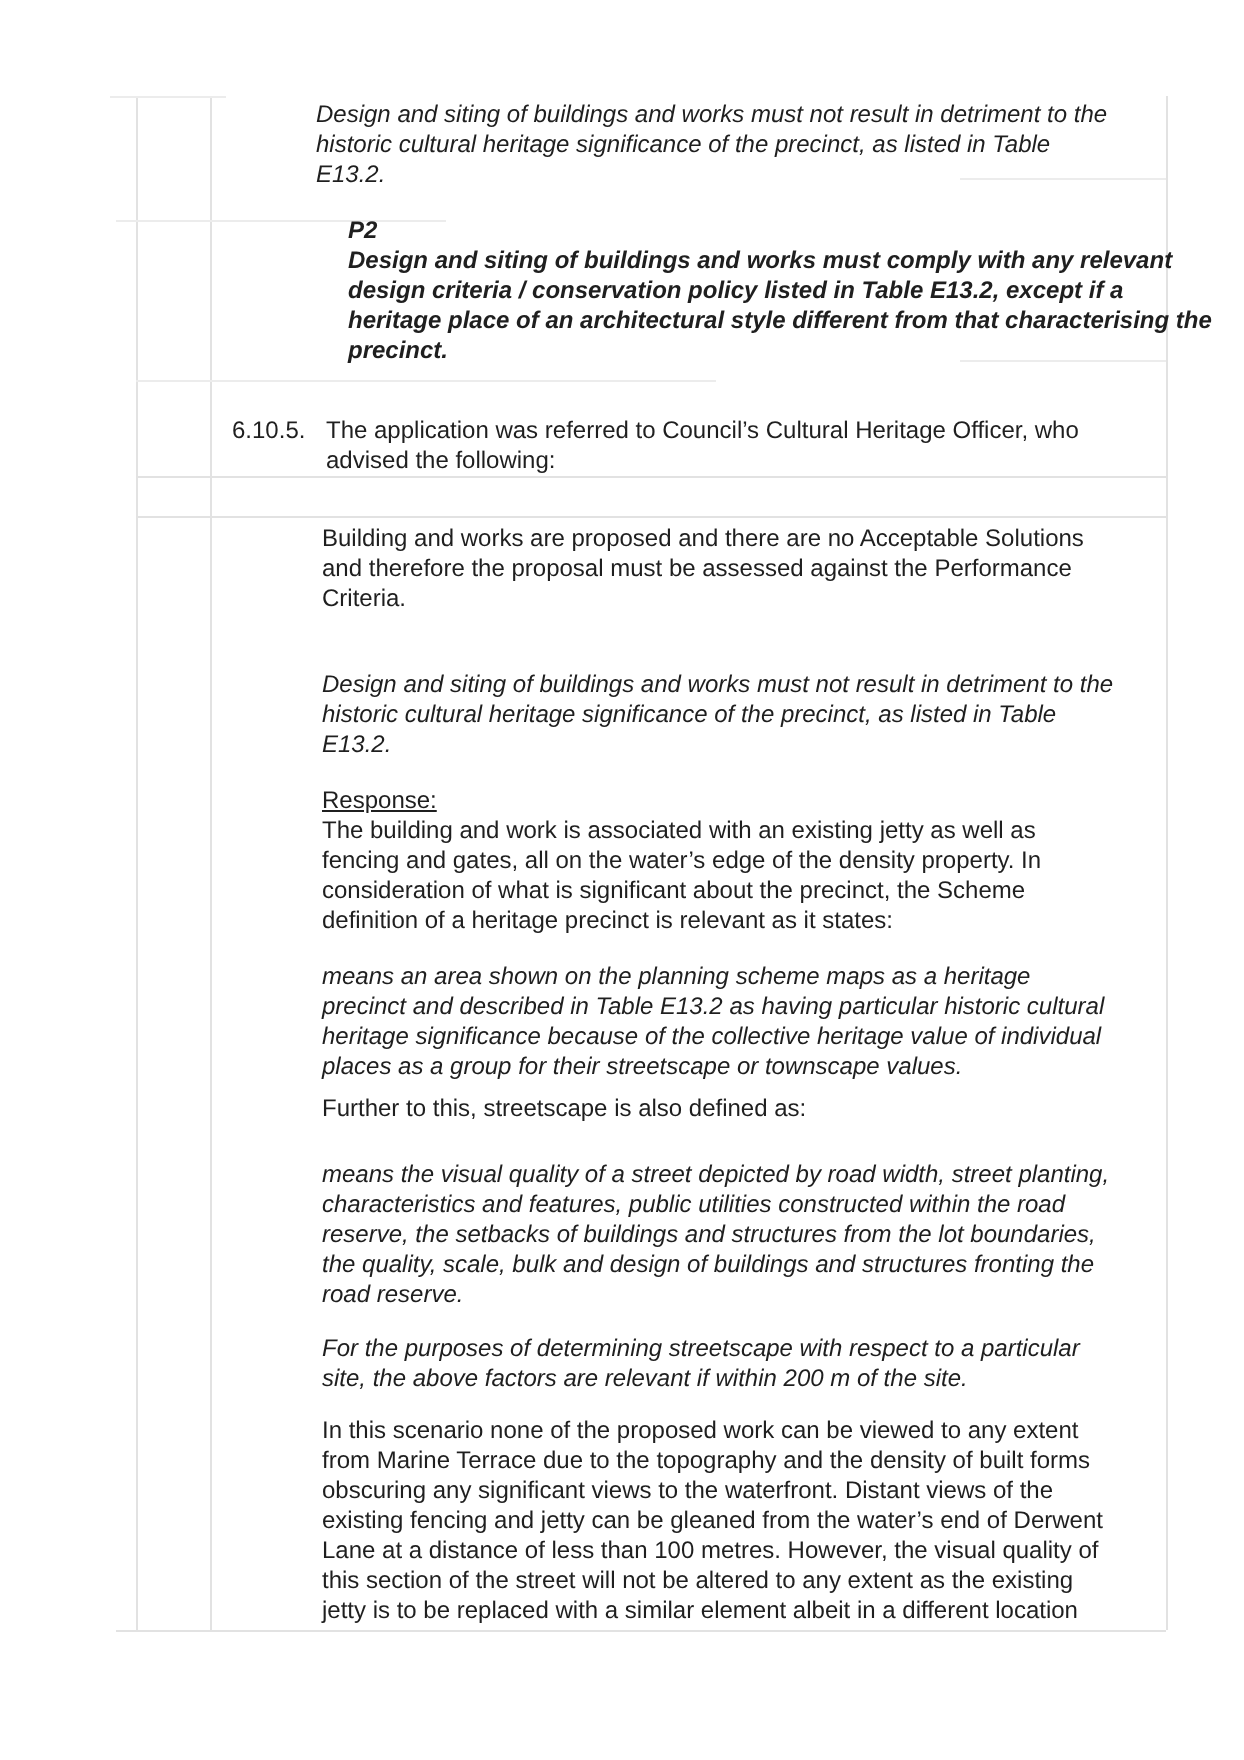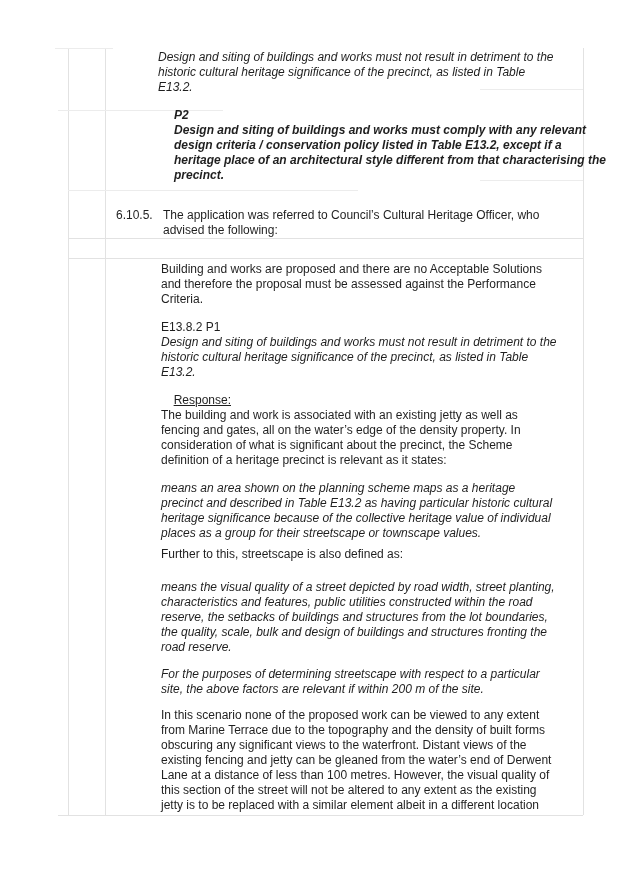--- a/index.html
+++ b/index.html
@@ -18,21 +18,21 @@
   }
   .block{
     position:absolute;
     font-size:12px;
     line-height:15px;
     white-space:pre-line;
     width:450px;
     color:var(--ink);
   }
   .italic{font-style:italic;}
-  .underline{text-decoration:underline;text-align:right;}
+  .underline{text-decoration:underline;}
   .gridline{position:absolute;background:var(--grid);}
   .gridline.faint{background:var(--grid-faint);}
   .v{width:1px;}
   .h{height:1px;}
 
   
   #gv-left   {left:68px;  top:48px; height:767px;}
   #gv-inner  {left:105px; top:48px; height:767px;}
   #gv-right  {left:583px; top:48px; height:767px;}
   
@@ -89,21 +89,20 @@
 precinct.</div>
 
   <div class="block" id="item-number">6.10.5.</div>
   <div class="block" id="building-works">Building and works are proposed and there are no Acceptable Solutions
 and therefore the proposal must be assessed against the Performance
 Criteria.</div>
 
   <div class="block" id="referral">The application was referred to Council’s Cultural Heritage Officer, who
 advised the following:</div>
 
-  <div class="block" id="clause-heading">E13.8.2 P1</div>
   <div class="block italic" id="clause-quote">Design and siting of buildings and works must not result in detriment to the
 historic cultural heritage significance of the precinct, as listed in Table
 E13.2.</div>
 
   <div class="block underline" id="response-label">Response:</div>
   <div class="block" id="response-body">The building and work is associated with an existing jetty as well as
 fencing and gates, all on the water’s edge of the density property. In
 consideration of what is significant about the precinct, the Scheme
 definition of a heritage precinct is relevant as it states:</div>
 

